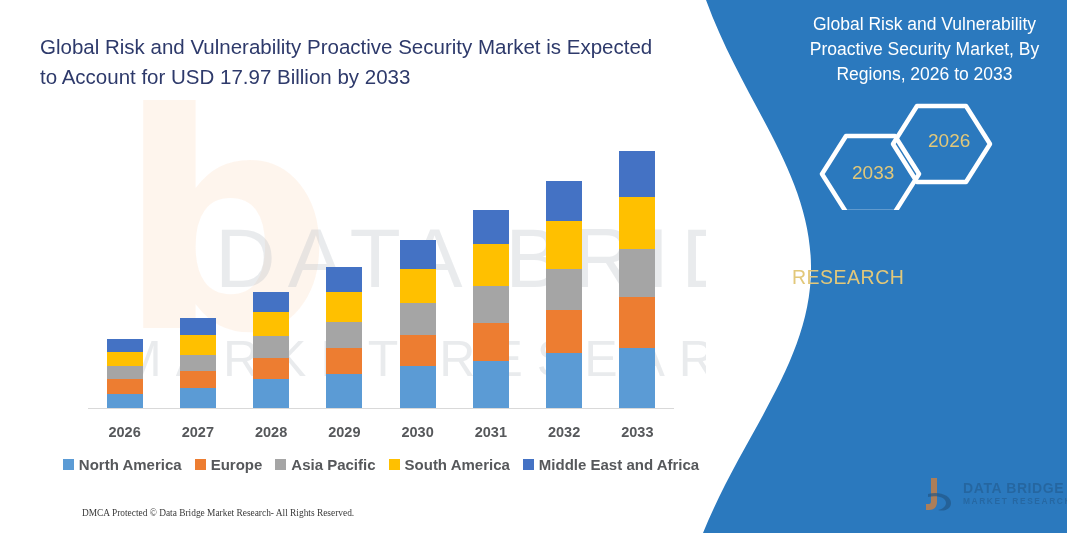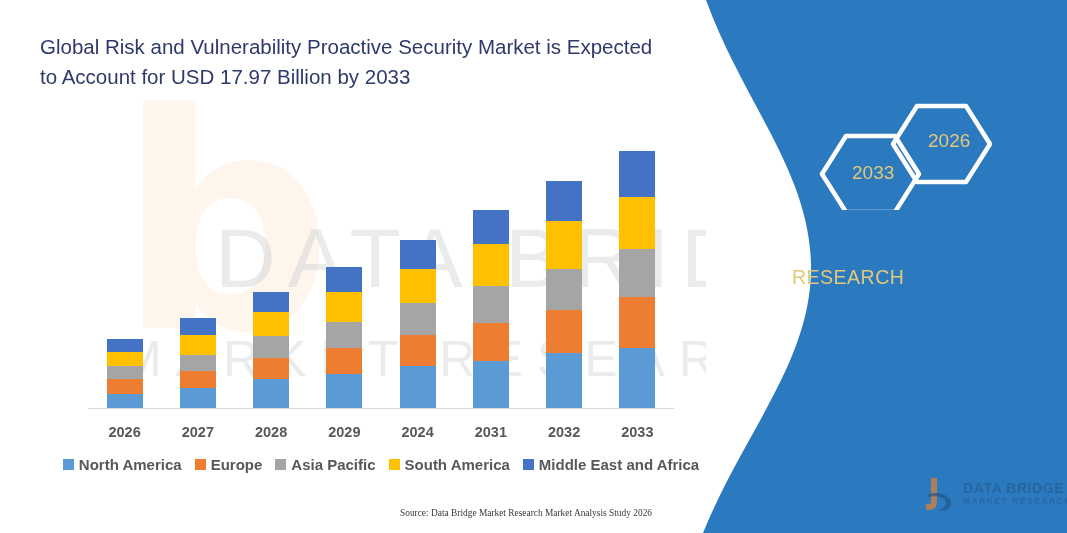--- a/index.html
+++ b/index.html
@@ -209,21 +209,21 @@
           <div class="seg" style="background: rgb(255, 192, 0); height: 51.6872px;"></div>
           <div class="seg" style="background: rgb(68, 114, 196); height: 45.9441px;"></div>
         </div>
       </div>
     </div>
   <div class="xlabels" id="xlabels">
       <div class="xlabel">2026</div>
       <div class="xlabel">2027</div>
       <div class="xlabel">2028</div>
       <div class="xlabel">2029</div>
-      <div class="xlabel">2024</div>
+      <div class="xlabel">2030</div>
       <div class="xlabel">2031</div>
       <div class="xlabel">2032</div>
       <div class="xlabel">2033</div>
     </div>
   <div class="legend" id="legend">
       <div class="legend-item">
         <span class="legend-swatch" style="background: rgb(91, 155, 213);"></span>
         <span class="legend-label">North America</span>
       </div>
       <div class="legend-item">
@@ -237,22 +237,23 @@
       <div class="legend-item">
         <span class="legend-swatch" style="background: rgb(255, 192, 0);"></span>
         <span class="legend-label">South America</span>
       </div>
       <div class="legend-item">
         <span class="legend-swatch" style="background: rgb(68, 114, 196);"></span>
         <span class="legend-label">Middle East and Africa</span>
       </div>
     </div>
 
-  <div class="footer-right">Source: Data Bridge Market Research  Market Analysis Study 2026</div>
-
+  <div class="footer-left">DMCA Protected © Data Bridge Market Research- All Rights Reserved.</div>
+
+  <div class="panel-title">Global Risk and Vulnerability Proactive Security Market, By Regions, 2026 to 2033</div>
 
   <div class="hex-group">
     <svg width="230" height="110" viewBox="0 0 230 110">
       <polygon points="107,6 156,6 180,44 156,82 107,82 83,44" fill="none" stroke="#FFFFFF" stroke-width="4.5" stroke-linejoin="round"></polygon>
       <polygon points="36,36 85,36 109,74 85,112 36,112 12,74" fill="none" stroke="#FFFFFF" stroke-width="4.5" stroke-linejoin="round"></polygon>
     </svg>
     <div class="hex-label hex-2026-label">2026</div>
     <div class="hex-label hex-2033-label">2033</div>
   </div>
 

